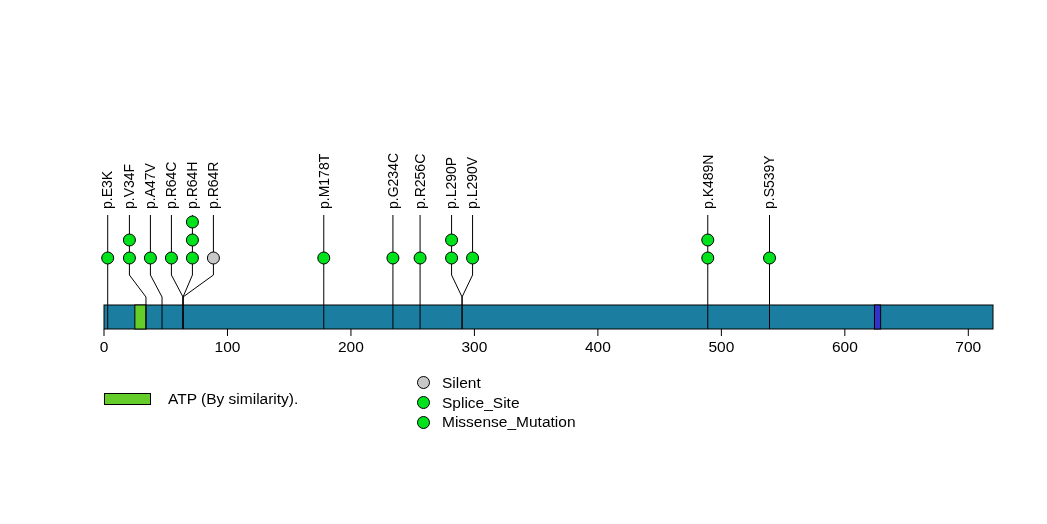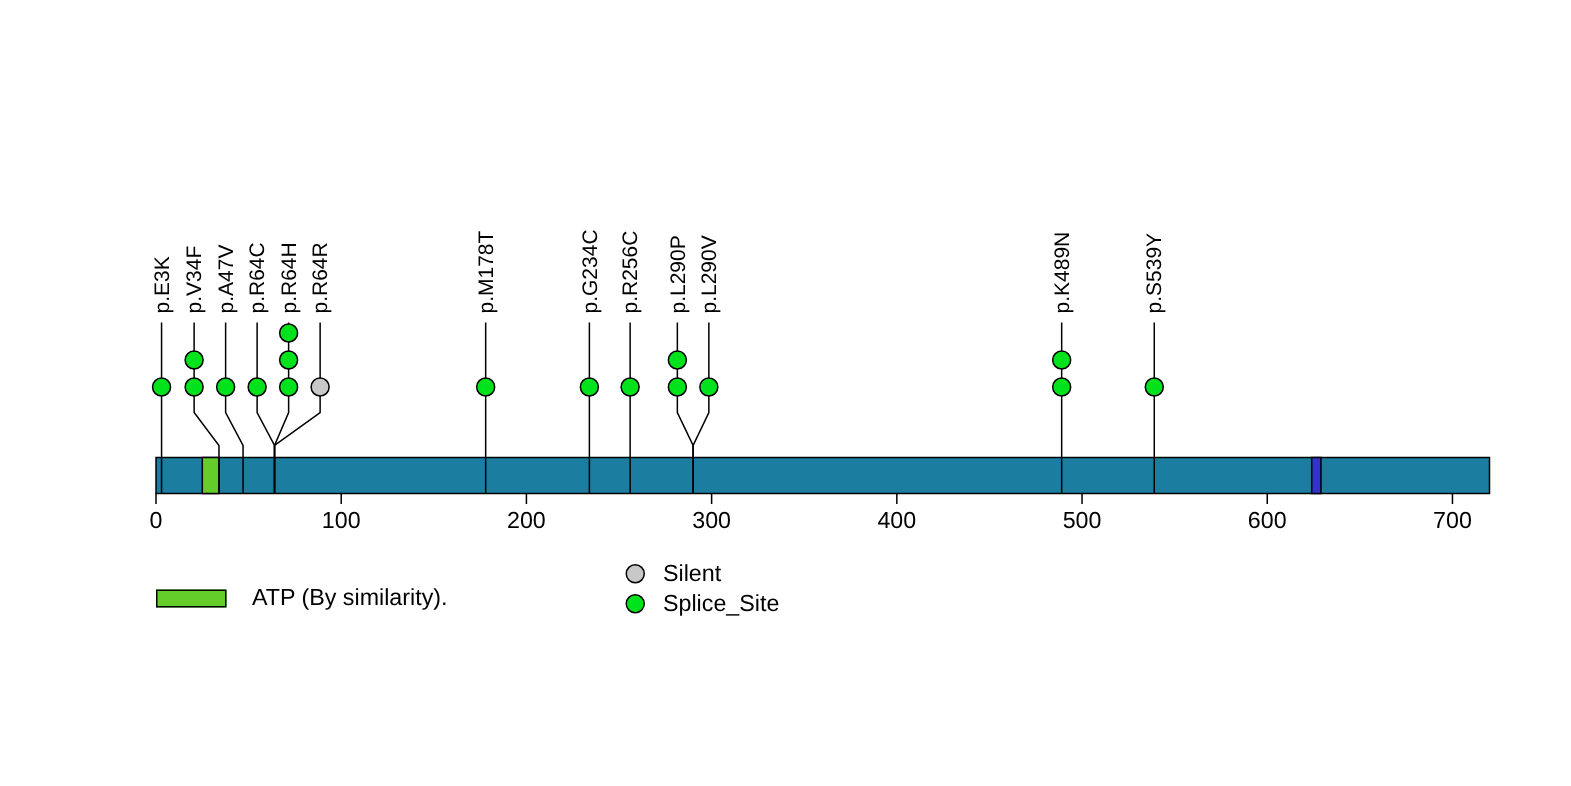--- a/index.html
+++ b/index.html
@@ -90,14 +90,18 @@
     </div>
   <div class="legend" id="legend-cons" style="left:417px;top:373px;">
       <div class="legend-row cons-row">
         <span class="dot" style="background: rgb(200, 200, 200);"></span>
         <span class="legend-label">Silent</span>
       </div>
       <div class="legend-row cons-row">
         <span class="dot" style="background: rgb(0, 227, 28);"></span>
         <span class="legend-label">Splice_Site</span>
       </div>
+      <div class="legend-row cons-row">
+        <span class="dot" style="background: rgb(0, 227, 28);"></span>
+        <span class="legend-label">Missense_Mutation</span>
+      </div>
     </div>
 </div>
 
 </body></html>

